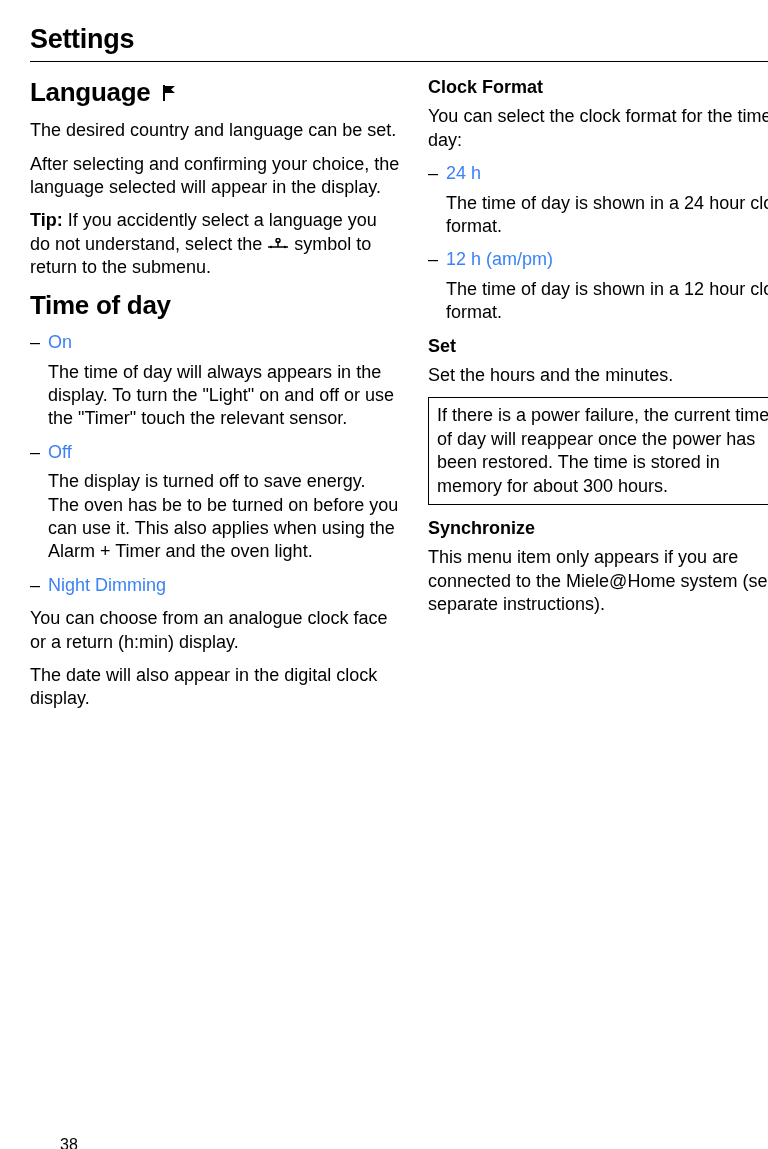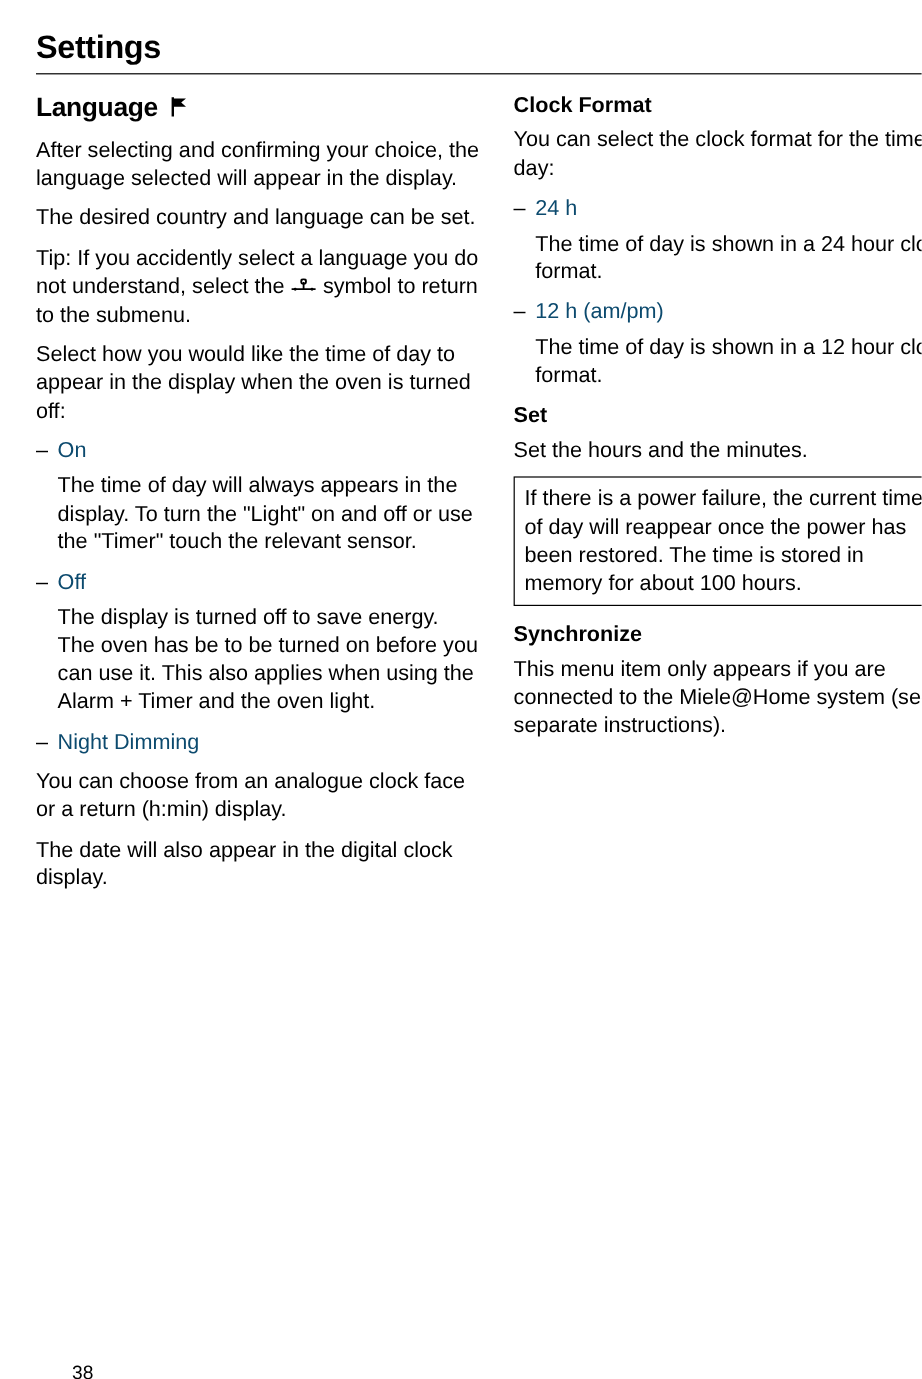--- a/index.html
+++ b/index.html
@@ -25,50 +25,50 @@
   }
   .columns {
     display: flex;
     gap: 28px;
   }
   .col {
     flex: 1;
     min-width: 0;
   }
   h2 {
-    font-size: 22px;
+    font-size: 26px;
     font-weight: bold;
     margin: 0 0 8px 0;
     letter-spacing: -0.3px;
   }
   h2 .flag-icon {
     display: inline-block;
     vertical-align: middle;
     margin-left: 4px;
   }
   h3 {
     font-size: 18px;
     font-weight: bold;
     margin: 10px 0 6px 0;
   }
   p {
     margin: 0 0 10px 0;
   }
-  .tip-label { font-weight: normal; }
+  .tip-label { font-weight: bold; }
   ul.optlist {
     list-style: none;
     padding: 0;
     margin: 0 0 10px 0;
   }
   ul.optlist > li {
     margin: 0 0 10px 0;
   }
   .li-row { display:flex; align-items:flex-start; }
   .dash { width: 18px; flex: 0 0 18px; }
-  .opt-label { color: #0c4a6e; }
+  .opt-label { color: #3b82f6; }
   .li-body { padding-left: 18px; margin-top: 6px; }
   .note-box {
     border: 1.5px solid #000;
     padding: 6px 8px 6px 8px;
     margin: 8px 0 12px 0;
   }
   .sensor-icon {
     display:inline-block;
     vertical-align:-2px;
     width:22px;
@@ -97,36 +97,36 @@
     <h2>
       <span>Language</span>
       <span class="flag-icon">
         <svg width="18" height="18" viewBox="0 0 18 18">
           <line x1="3" y1="1" x2="3" y2="17" stroke="#000" stroke-width="2"></line>
           <path d="M3 2 L14 2 L10 5.5 L14 9 L3 9 Z" fill="#000"></path>
         </svg>
       </span>
     </h2>
 
+    <p>The desired country and language can be set.</p>
     <p>After selecting and confirming your choice, the language selected will appear in the display.</p>
-    <p>The desired country and language can be set.</p>
     <p>
       <span class="tip-label">Tip:</span><span> If you accidently select a language you do not understand, select the </span><span class="sensor-icon">
         <svg width="22" height="14" viewBox="0 0 22 14">
           <line x1="1" y1="9" x2="21" y2="9" stroke="#000" stroke-width="1.5"></line>
           <line x1="11" y1="3" x2="11" y2="9" stroke="#000" stroke-width="1.5"></line>
           <circle cx="11" cy="2.5" r="2" fill="none" stroke="#000" stroke-width="1.5"></circle>
           <circle cx="4" cy="9" r="1.2" fill="#000"></circle>
           <circle cx="18" cy="9" r="1.2" fill="#000"></circle>
         </svg>
       </span><span> symbol to return to the submenu.</span>
     </p>
 
+    <h2>Time of day</h2>
 
-    <p>Select how you would like the time of day to appear in the display when the oven is turned off:</p>
 
     <ul class="optlist">
       <li>
         <div class="li-row">
           <span class="dash">–</span>
           <span class="opt-label">On</span>
         </div>
         <p class="li-body">The time of day will always appears in the display. To turn the "Light" on and off or use the "Timer" touch the relevant sensor.</p>
       </li>
       <li>
@@ -167,21 +167,21 @@
           <span class="opt-label">12 h (am/pm)</span>
         </div>
         <p class="li-body">The time of day is shown in a 12 hour clock format.</p>
       </li>
     </ul>
 
     <h3>Set</h3>
     <p>Set the hours and the minutes.</p>
 
     <div class="note-box">
-      <span>If there is a power failure, the current time of day will reappear once the power has been restored. The time is stored in memory for about 100 hours.</span>
+      <span>If there is a power failure, the current time of day will reappear once the power has been restored. The time is stored in memory for about 300 hours.</span>
     </div>
 
     <h3>Synchronize</h3>
     <p>This menu item only appears if you are connected to the Miele@Home system (see separate instructions).</p>
   </div>
 </div>
 
 <div class="page-number">38</div>
 </div>
 

